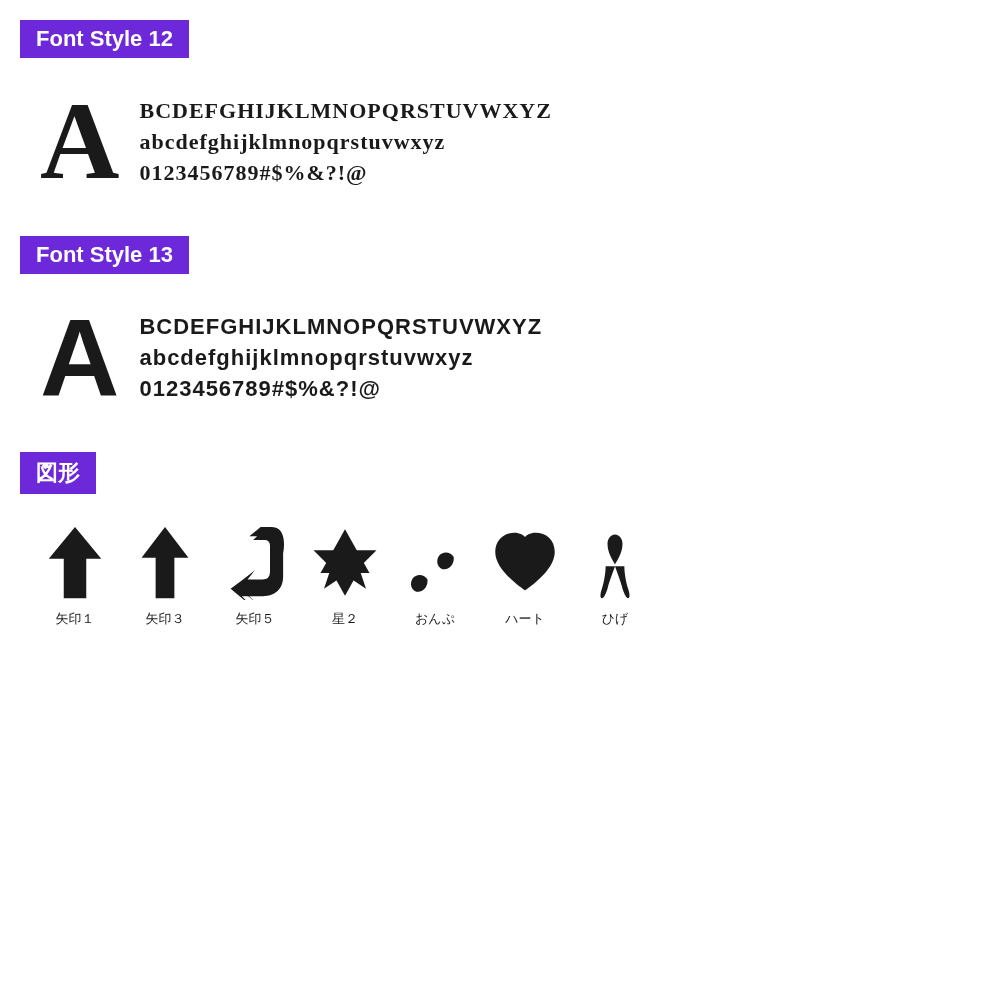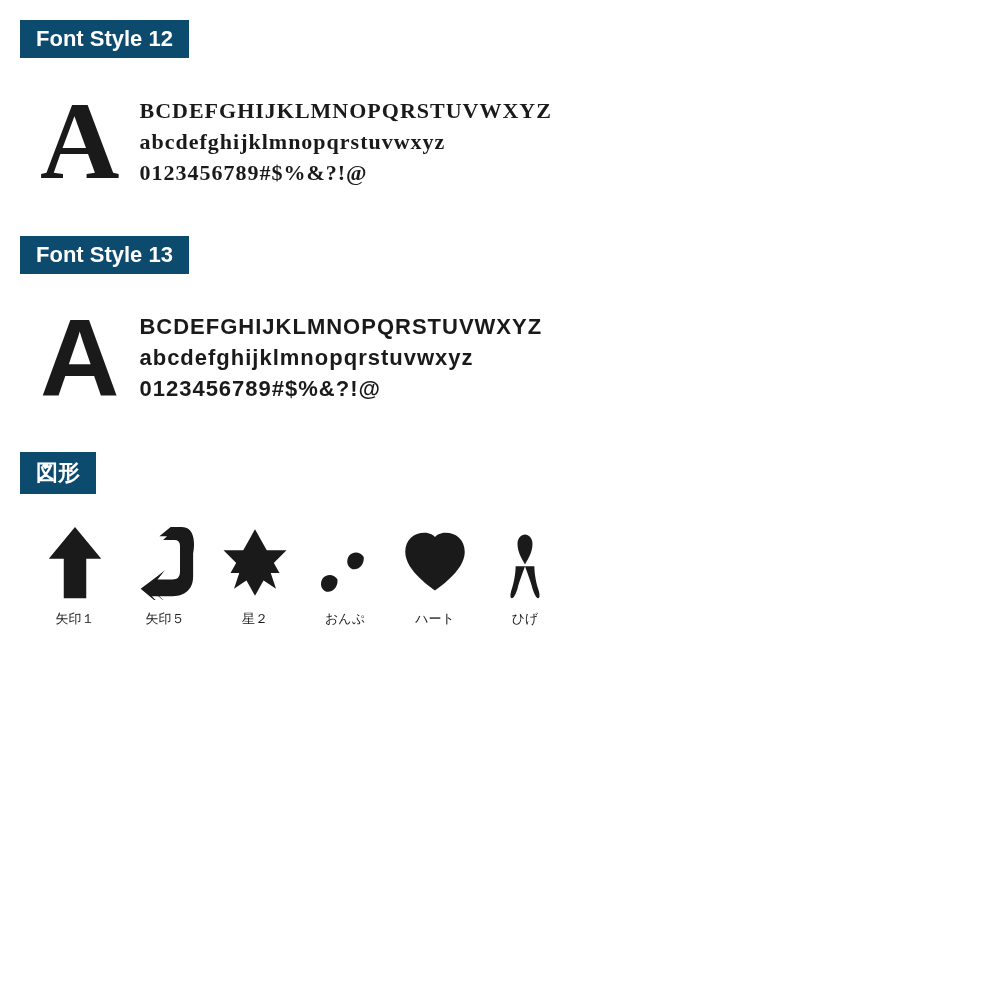--- a/index.html
+++ b/index.html
@@ -10,21 +10,21 @@
       min-height: 1000px;
       padding: 20px;
     }
 
     .section {
       margin-bottom: 30px;
     }
 
     .section-header {
       display: inline-block;
-      background: #0c4a6e;
+      background: #6d28d9;
       color: #ffffff;
       font-family: sans-serif;
       font-size: 22px;
       font-weight: bold;
       padding: 6px 16px;
       margin-bottom: 18px;
     }
 
     .font-demo {
       display: flex;
@@ -148,20 +148,28 @@
     <div class="shape-item">
       <div class="shape-icon">
         <svg viewBox="0 0 60 80" width="60" height="75">
           <polygon points="30,2 58,36 42,36 42,78 18,78 18,36 2,36"></polygon>
         </svg>
       </div>
       <div class="shape-label">矢印１</div>
     </div>
 
 
+    <div class="shape-item">
+      <div class="shape-icon">
+        <svg viewBox="0 0 50 80" width="50" height="75">
+          <polygon points="25,2 50,35 35,35 35,78 15,78 15,35 0,35"></polygon>
+        </svg>
+      </div>
+      <div class="shape-label">矢印３</div>
+    </div>
 
 
     <div class="shape-item">
       <div class="shape-icon">
         <svg viewBox="0 0 60 80" width="60" height="75">
           <path d="M50,5 Q60,5 58,20 L58,55 Q58,72 40,72 L20,72 L30,82 L10,65 L30,48 L22,58 L38,58 Q46,58 46,50 L46,22 Q46,16 40,16 L28,16 L38,6 Z"></path>
           <path d="M48,2 C62,2 62,20 60,30 L60,55 C60,75 42,76 38,76 L16,76 L28,88 L4,68 L28,50 L18,62 L38,62 C44,62 48,58 48,52 L48,22 C48,14 42,12 36,12 L24,12 L36,2 Z"></path>
         </svg>
       </div>
       <div class="shape-label">矢印５</div>

